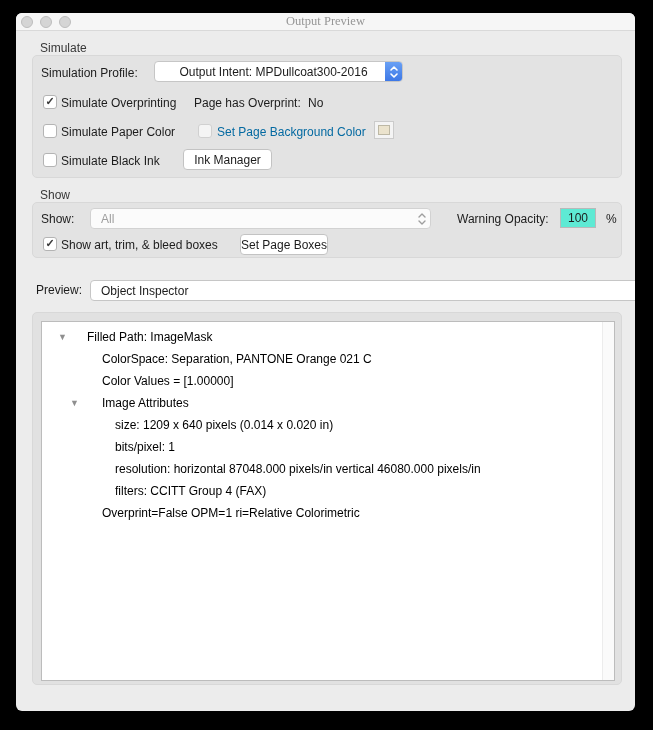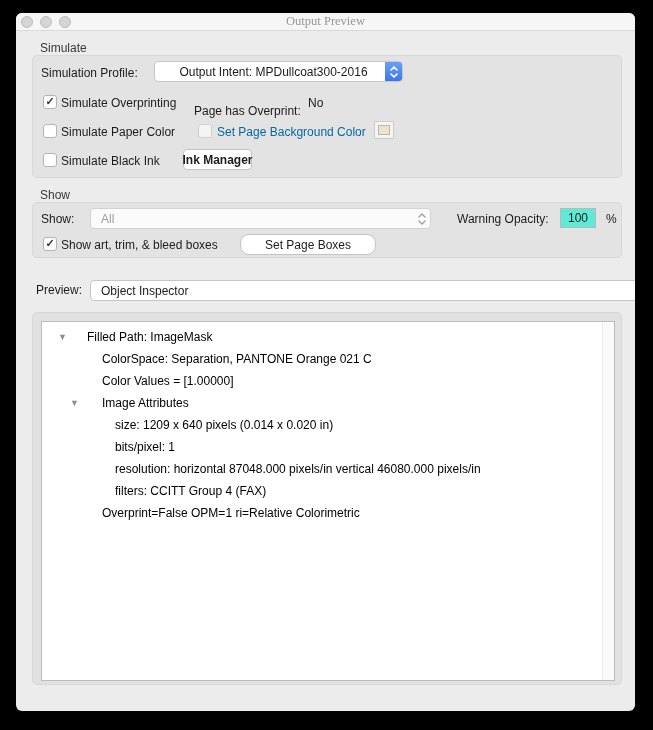--- a/index.html
+++ b/index.html
@@ -103,34 +103,34 @@
         <svg class="chev" width="10" height="14" viewBox="0 0 10 14">
             <path d="M2 5 L5 2 L8 5 M2 9 L5 12 L8 9" fill="none" stroke="#ffffff" stroke-width="1.6" stroke-linecap="round" stroke-linejoin="round"></path>
           </svg>
       </span>
     </div>
 
     <div class="cb" style="left:10px;top:39px;">
       <span class="mark">✓</span>
     </div>
     <div class="lbl" style="left:28px;top:40px;">Simulate Overprinting</div>
-    <div class="lbl" style="left:161px;top:48px;">Page has Overprint:</div>
+    <div class="lbl" style="left:161px;top:40px;">Page has Overprint:</div>
     <div class="lbl" style="left:275px;top:40px;">No</div>
 
     <div class="cb" style="left:10px;top:68px;"></div>
     <div class="lbl" style="left:28px;top:69px;">Simulate Paper Color</div>
     <div class="cb dis" style="left:165px;top:68px;"></div>
     <div class="lbl dis" style="left:184px;top:69px;">Set Page Background Color</div>
     <div class="swatchwell" style="left:341px;top:65px;">
       <span class="swatchinner" style="background:#ebe3cd;"></span>
     </div>
 
     <div class="cb" style="left:10px;top:97px;"></div>
     <div class="lbl" style="left:28px;top:98px;">Simulate Black Ink</div>
-    <div class="btn" style="left:150px;top:93px;width:69px;font-weight:bold;">Ink Manager</div>
+    <div class="btn" style="left:150px;top:93px;width:89px;">Ink Manager</div>
   </div>
 
   <div class="seclabel" style="left:24px;top:175px;">Show</div>
 
   <div class="groupbox" style="top:189px;height:56px;">
     <div class="lbl" style="left:8px;top:9px;">Show:</div>
     <div class="popup disabled" style="left:57px;top:5px;width:341px;">
       <span class="val">All</span>
       <span class="cap">
         <svg class="chev" width="10" height="14" viewBox="0 0 10 14">
@@ -141,21 +141,21 @@
     <div class="lbl" style="left:424px;top:9px;">Warning Opacity:</div>
     <div class="field" style="left:527px;top:5px;">
       <span>100</span>
     </div>
     <div class="lbl" style="left:573px;top:9px;">%</div>
 
     <div class="cb" style="left:10px;top:34px;">
       <span class="mark">✓</span>
     </div>
     <div class="lbl" style="left:28px;top:35px;">Show art, trim, &amp; bleed boxes</div>
-    <div class="btn" style="left:207px;top:31px;width:136px;border-radius:9px;">Set Page Boxes</div>
+    <div class="btn" style="left:207px;top:31px;width:88px;">Set Page Boxes</div>
   </div>
 
   <div class="lbl" style="left:20px;top:270px;">Preview:</div>
   <div class="popup" style="left:74px;top:267px;width:620px;">
     <span class="val">Object Inspector</span>
     <span class="cap">
       <svg class="chev" width="10" height="14" viewBox="0 0 10 14">
           <path d="M2 5 L5 2 L8 5 M2 9 L5 12 L8 9" fill="none" stroke="#ffffff" stroke-width="1.6" stroke-linecap="round" stroke-linejoin="round"></path>
         </svg>
     </span>

